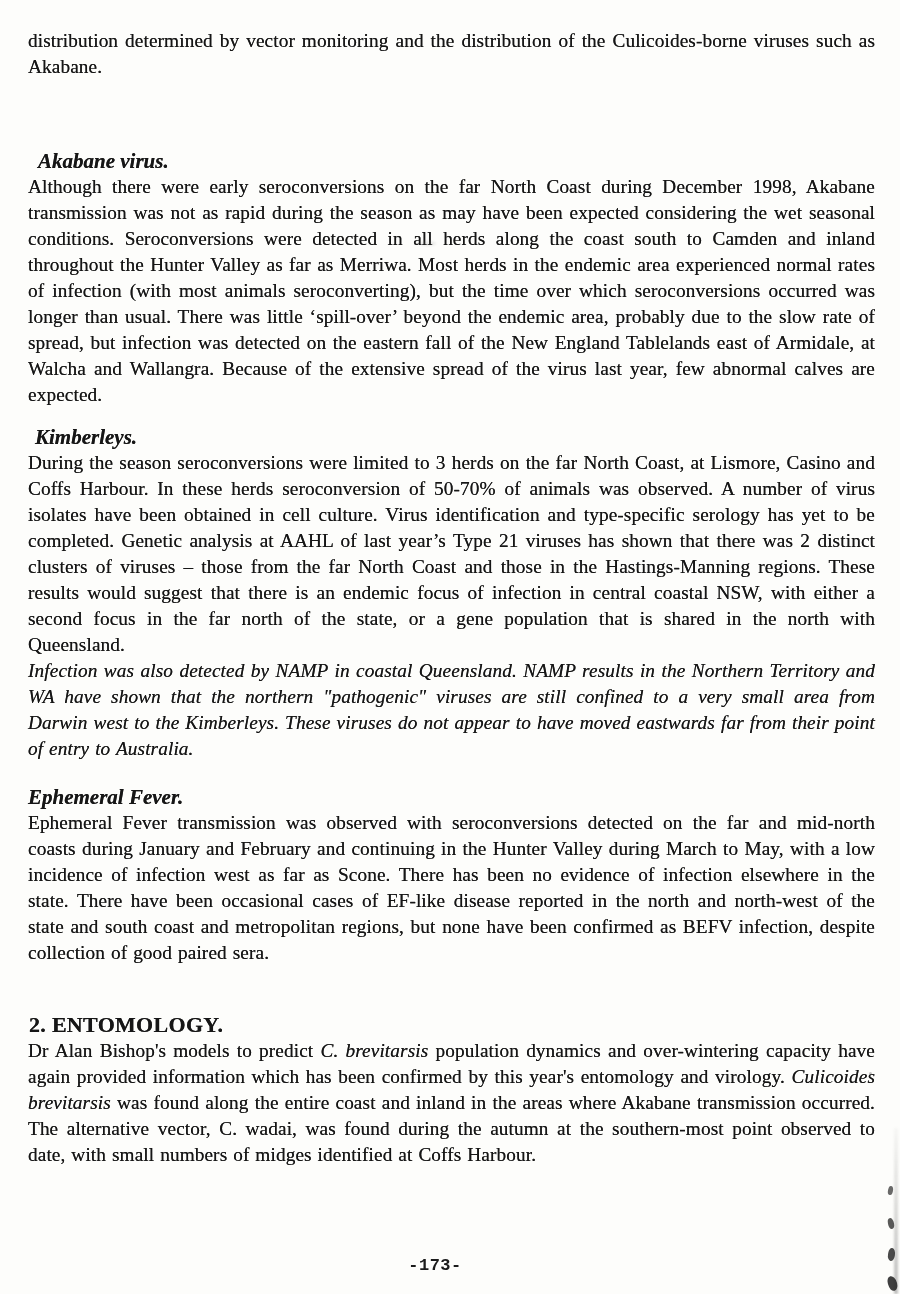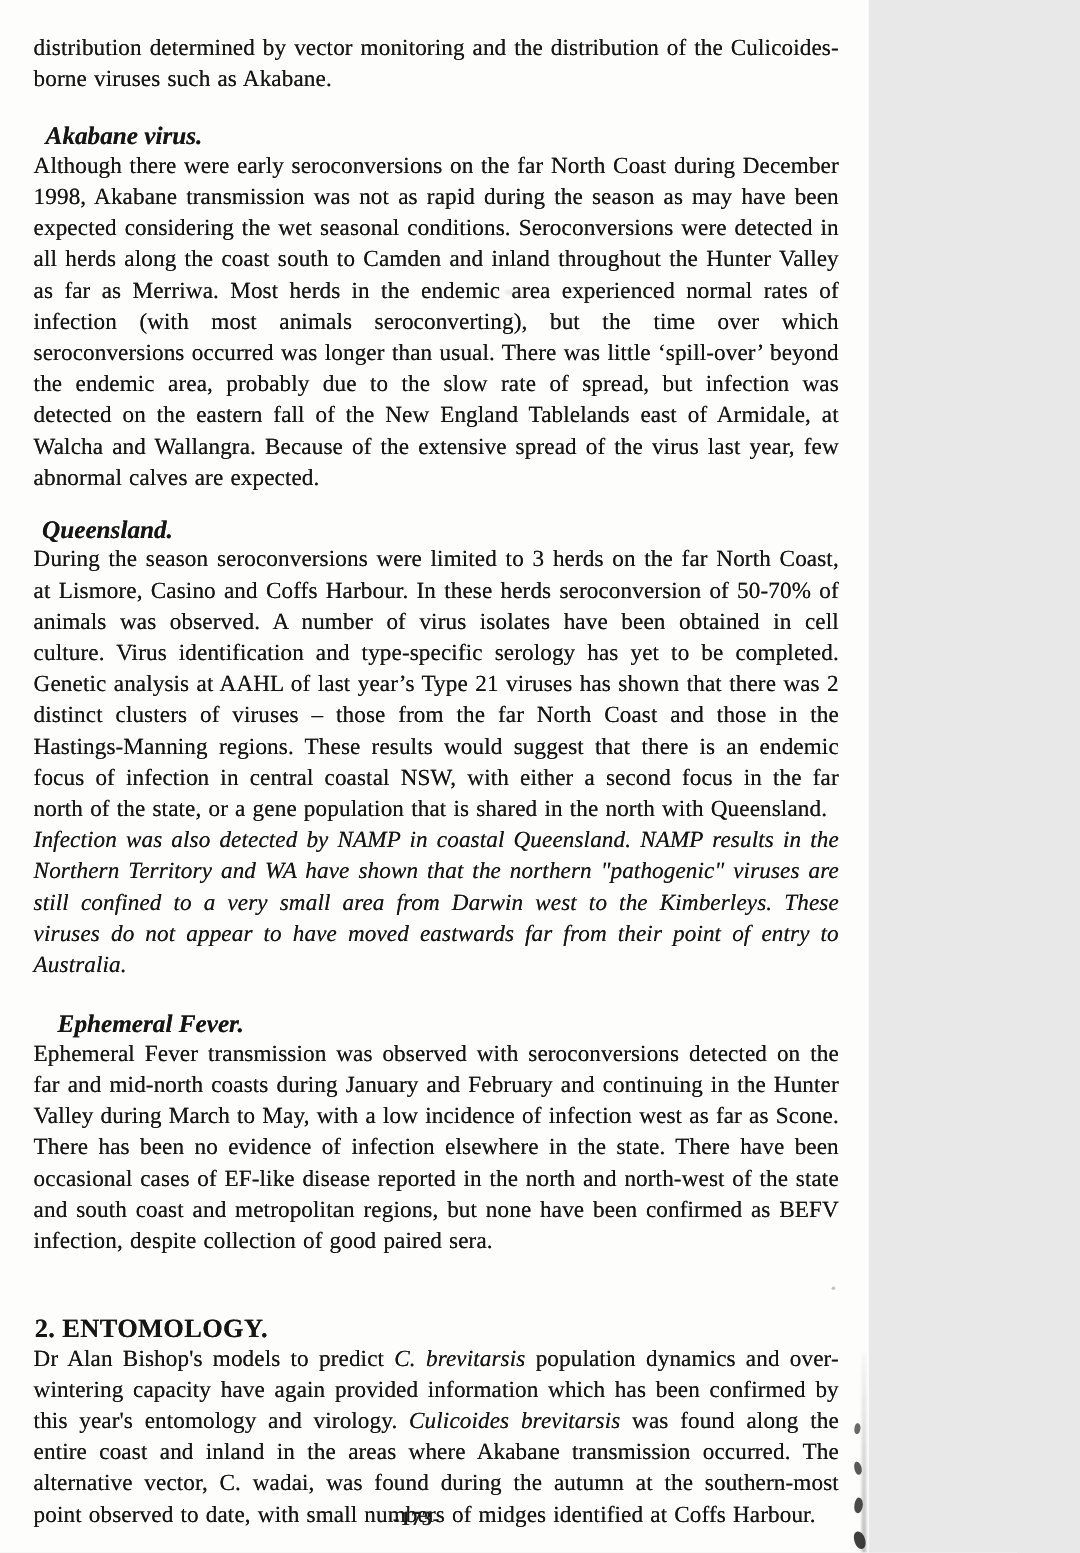--- a/index.html
+++ b/index.html
@@ -3,21 +3,21 @@
 <meta charset="utf-8">
 <style>
   html, body { margin: 0; padding: 0; }
   body {
     width: 900px; height: 1294px;
     background: #e8e8e8;
     font-family: "Liberation Serif", serif;
   }
   .sheet {
     position: relative;
-    width: 724px; height: 1294px;
+    width: 900px; height: 1294px;
     background: #fdfdfb;
     color: #161616;
     overflow: hidden;
   }
   .textblock {
     padding: 28px 25px 0 28px;
   }
   p.body {
     margin: 0;
     font-size: 19.3px;
@@ -32,37 +32,37 @@
     font-size: 21px;
     line-height: 26px;
     font-weight: bold;
     text-shadow: 0 0 0.5px rgba(25,25,25,0.85);
   }
   .h-ital { font-style: italic; }
   .h-caps { font-size: 22px; letter-spacing: 0.3px; font-family: Liberation Serif, serif; }
 
   
   .intro        { margin-left: 17px; }
-  .akabane-h    { margin-top: 20px; margin-left: 10px; }
+  .akabane-h    { margin-top: 68px; margin-left: 10px; }
   .akabane-p    { margin-top: 1px;  margin-left: 8px; }
   .bluetongue-h { margin-top: 16px; margin-left: 7px; }
   .bluetongue-p1{ margin-top: 29px; margin-left: 6px; }
   .bluetongue-p2{ margin-top: 14px; margin-left: 2px; font-style: italic; }
-  .ephemeral-h  { margin-top: 22px; margin-left: 20px; }
+  .ephemeral-h  { margin-top: 22px; margin-left: 0; }
   .ephemeral-p  { margin-top: 2px;  margin-left: 2px; }
   .entomology-h { margin-top: 46px; margin-left: 1px; }
   .entomology-p { margin-top: 21px; margin-left: 0; }
 
   em.species { font-style: italic; }
 
   .footer {
     position: absolute;
     left: 0; right: 30px; top: 1256px;
     text-align: center;
-    font-family: Liberation Serif, serif;
+    font-family: Liberation Mono, monospace;
     font-size: 17px;
     font-weight: bold;
     letter-spacing: 0.5px;
     color: #1b1b1b;
   }
 
   
   .streak {
     position: absolute;
     right: 2px; top: 1128px;
@@ -101,21 +101,21 @@
   <main class="textblock">
 
     <p class="body intro">distribution determined by vector monitoring and the distribution of the Culicoides-borne viruses such as Akabane.</p>
 
     <section>
       <h2 class="h-ital akabane-h">Akabane virus.</h2>
       <p class="body akabane-p">Although there were early seroconversions on the far North Coast during December 1998, Akabane transmission was not as rapid during the season as may have been expected considering the wet seasonal conditions. Seroconversions were detected in all herds along the coast south to Camden and inland throughout the Hunter Valley as far as Merriwa. Most herds in the endemic area experienced normal rates of infection (with most animals seroconverting), but the time over which seroconversions occurred was longer than usual. There was little ‘spill-over’ beyond the endemic area, probably due to the slow rate of spread, but infection was detected on the eastern fall of the New England Tablelands east of Armidale, at Walcha and Wallangra. Because of the extensive spread of the virus last year, few abnormal calves are expected.</p>
     </section>
 
     <section>
-      <h2 class="h-ital bluetongue-h">Queensland.</h2>
+      <h2 class="h-ital bluetongue-h">Kimberleys.</h2>
       <p class="body bluetongue-p1">During the season seroconversions were limited to 3 herds on the far North Coast, at Lismore, Casino and Coffs Harbour. In these herds seroconversion of 50-70% of animals was observed. A number of virus isolates have been obtained in cell culture. Virus identification and type-specific serology has yet to be completed. Genetic analysis at AAHL of last year’s Type 21 viruses has shown that there was 2 distinct clusters of viruses – those from the far North Coast and those in the Hastings-Manning regions. These results would suggest that there is an endemic focus of infection in central coastal NSW, with either a second focus in the far north of the state, or a gene population that is shared in the north with Queensland.</p>
       <p class="body bluetongue-p2">Infection was also detected by NAMP in coastal Queensland. NAMP results in the Northern Territory and WA have shown that the northern "pathogenic" viruses are still confined to a very small area from Darwin west to the Kimberleys. These viruses do not appear to have moved eastwards far from their point of entry to Australia.</p>
     </section>
 
     <section>
       <h2 class="h-ital ephemeral-h">Ephemeral Fever.</h2>
       <p class="body ephemeral-p">Ephemeral Fever transmission was observed with seroconversions detected on the far and mid-north coasts during January and February and continuing in the Hunter Valley during March to May, with a low incidence of infection west as far as Scone. There has been no evidence of infection elsewhere in the state. There have been occasional cases of EF-like disease reported in the north and north-west of the state and south coast and metropolitan regions, but none have been confirmed as BEFV infection, despite collection of good paired sera.</p>
     </section>
 
     <section>

